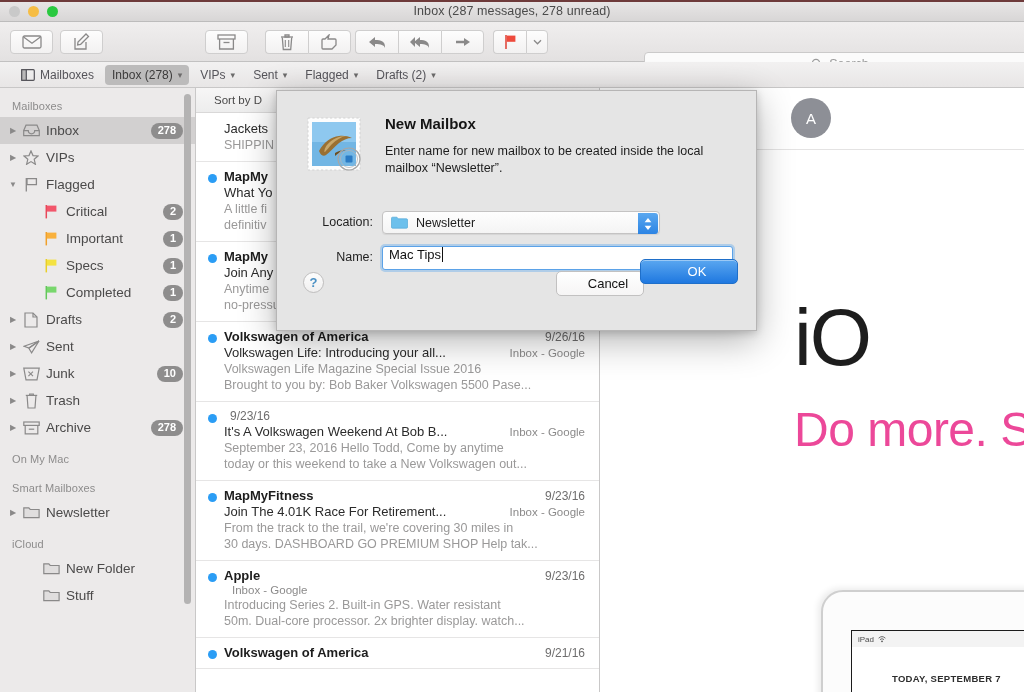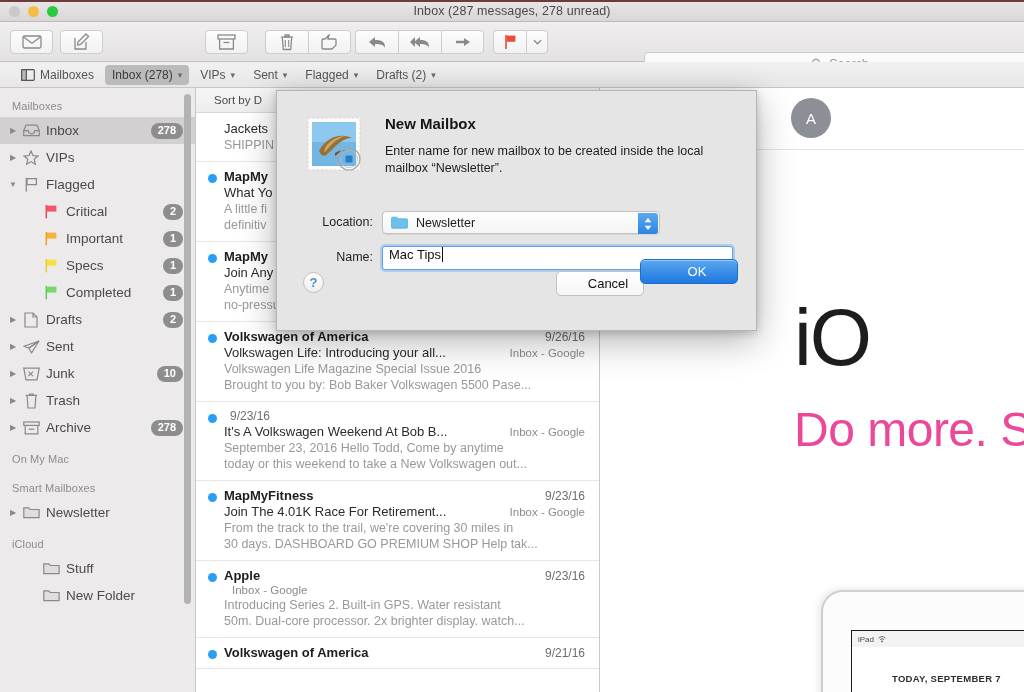--- a/index.html
+++ b/index.html
@@ -522,30 +522,30 @@
             <span class="sb-label">Newsletter</span>
           </div>
           <div class="sb-head">iCloud</div>
           <div class="sb-row indent">
             <span class="disc"></span>
             <span class="sb-ico">
               <svg width="17" height="13" viewBox="0 0 17 13">
                 <path d="M.8 1.8h5l1.4 1.7h8.9v8.2H.8z" fill="#e0dede" stroke="#8a8989" stroke-width="1.2"></path>
               </svg>
             </span>
-            <span class="sb-label">Stuff</span>
+            <span class="sb-label">New Folder</span>
           </div>
           <div class="sb-row indent">
             <span class="disc"></span>
             <span class="sb-ico">
               <svg width="17" height="13" viewBox="0 0 17 13">
                 <path d="M.8 1.8h5l1.4 1.7h8.9v8.2H.8z" fill="#e0dede" stroke="#8a8989" stroke-width="1.2"></path>
               </svg>
             </span>
-            <span class="sb-label">New Folder</span>
+            <span class="sb-label">Stuff</span>
           </div>
         </div>
       <div class="sb-scroll"></div>
     </div>
 
     <div class="msglist">
       <div class="sortbar">
         <span>Sort by D</span>
       </div>
       <div id="msglist-slot">

